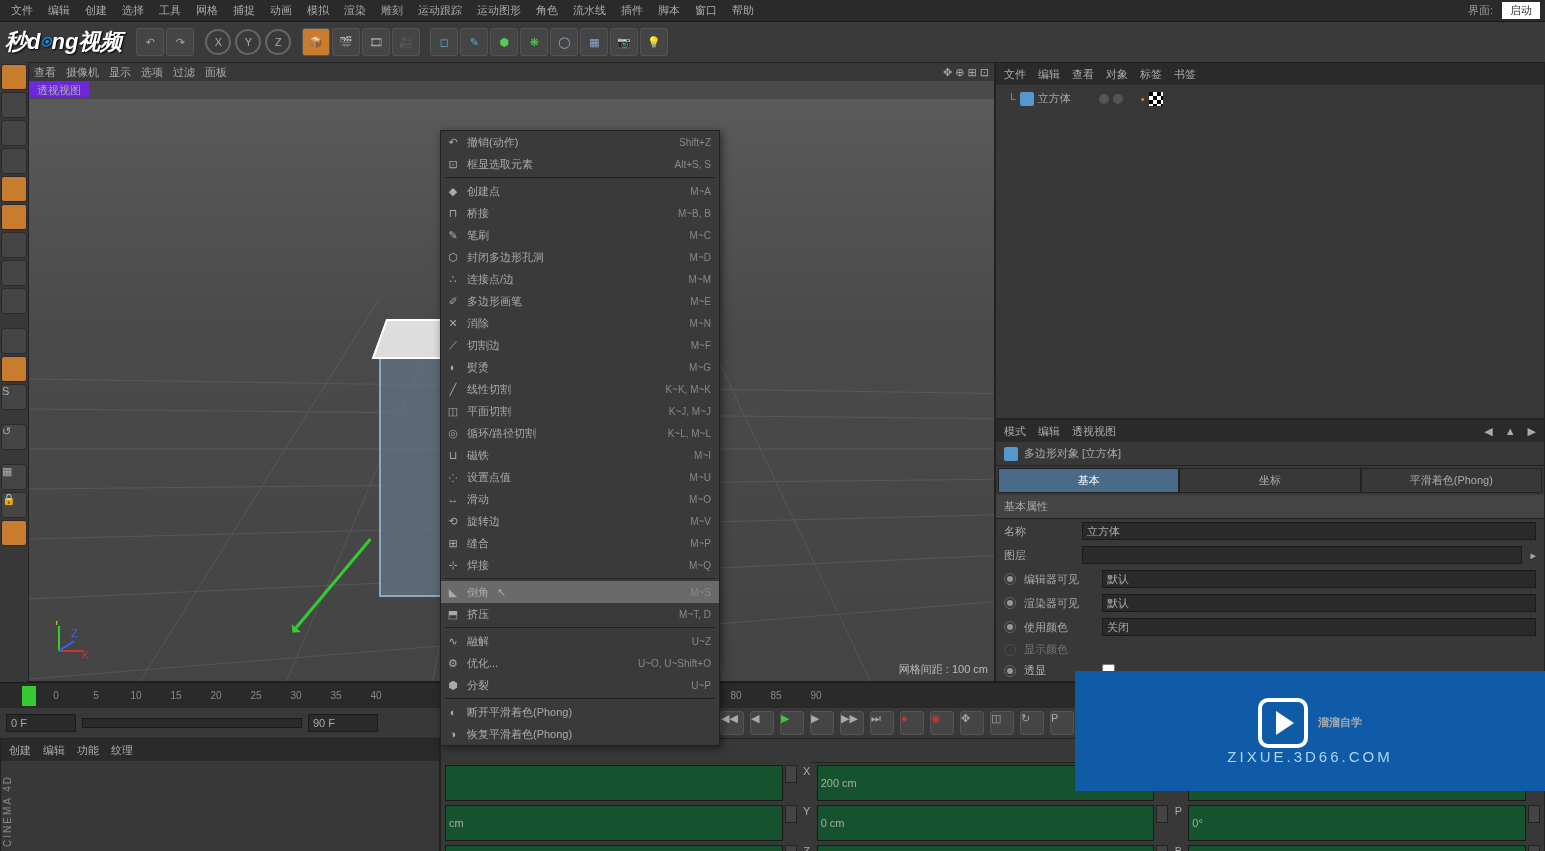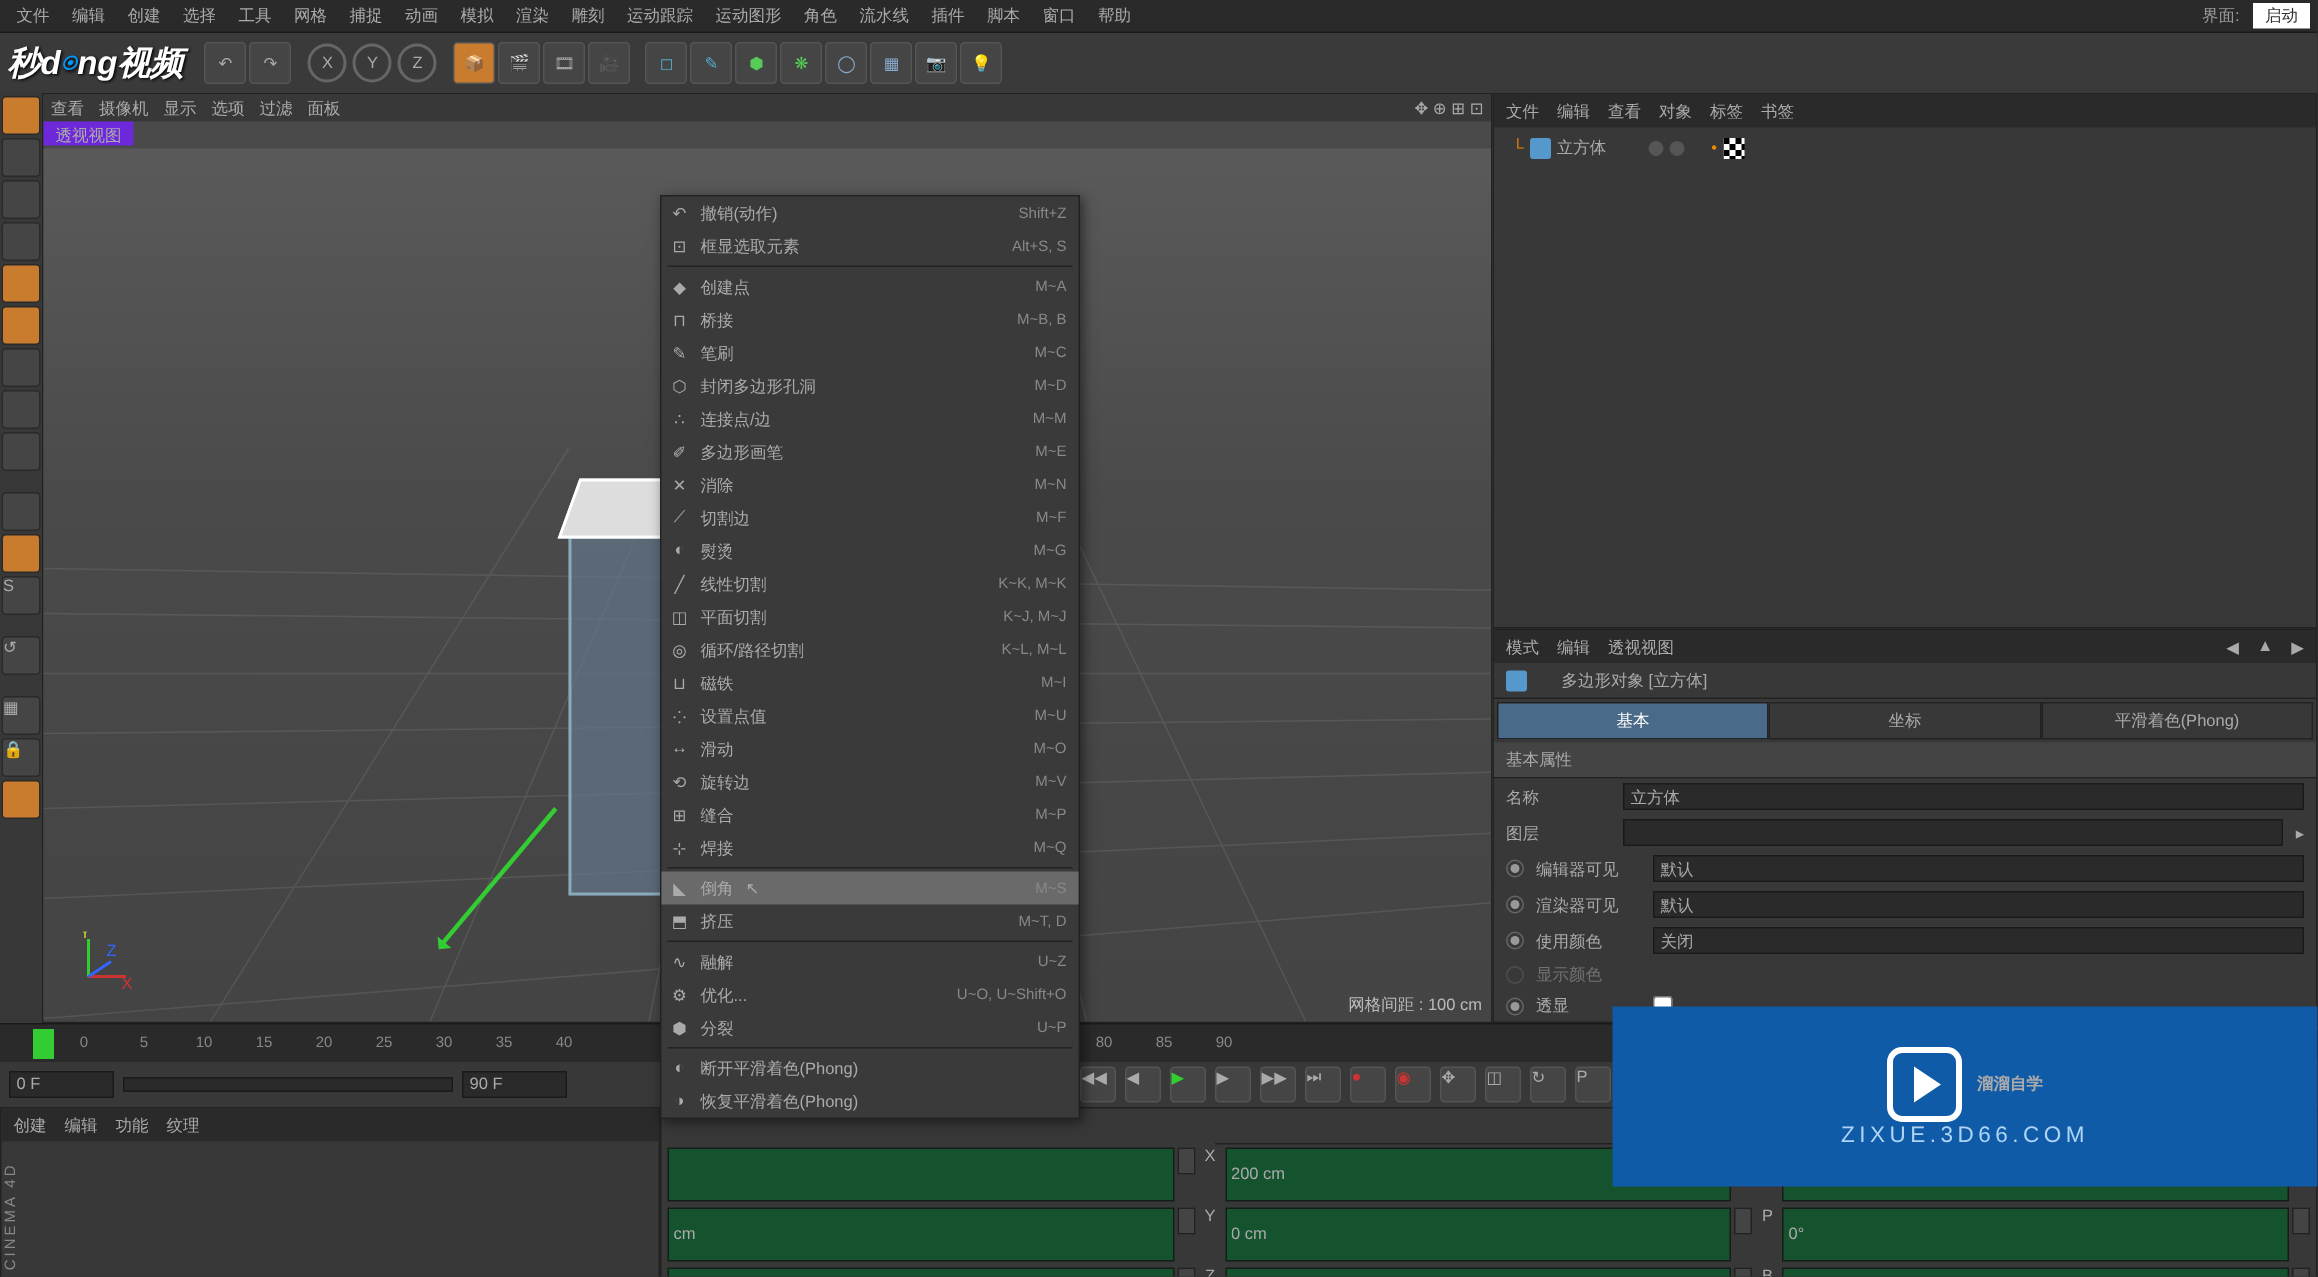--- a/index.html
+++ b/index.html
@@ -47,21 +47,21 @@
 .obj-tabs{height:22px;background:#2a2a2a;display:flex;align-items:center;padding:0 8px;gap:12px;}
 .obj-tree{padding:4px;}
 .obj-item{display:flex;align-items:center;gap:4px;padding:2px 8px;}
 .obj-icon{width:14px;height:14px;background:#5599cc;border-radius:2px;}
 .dot{width:10px;height:10px;border-radius:50%;}
 .dot.g1{background:#555;}
 .dot.g2{background:#555;}
 .checker{width:14px;height:14px;background:repeating-conic-gradient(#fff 0 25%,#000 0 50%) 0 0/8px 8px;}
 .attr-panel{flex:1;border:1px solid #222;}
 .attr-tabs{height:22px;background:#2a2a2a;display:flex;align-items:center;padding:0 8px;gap:12px;}
-.attr-header{padding:4px 8px;display:flex;align-items:center;gap:23px;border-bottom:1px solid #222;}
+.attr-header{padding:4px 8px;display:flex;align-items:center;gap:6px;border-bottom:1px solid #222;}
 .attr-tab-row{display:flex;padding:2px;}
 .attr-tab{flex:1;padding:4px;text-align:center;border:1px solid #222;}
 .attr-tab.active{background:#4a6a8a;color:#fff;}
 .attr-section{padding:4px 8px;background:#444;border-bottom:1px solid #222;}
 .attr-row{display:flex;align-items:center;padding:3px 8px;gap:8px;}
 .attr-row .albl{width:70px;}
 .attr-row input,.attr-row select{flex:1;background:#2a2a2a;border:1px solid #1a1a1a;color:#aaa;padding:2px 4px;}
 .radio{width:12px;height:12px;border-radius:50%;border:1px solid #666;}
 .radio.on::after{content:"";display:block;width:6px;height:6px;background:#999;border-radius:50%;margin:2px;}
 .timeline{height:26px;background:#2a2a2a;display:flex;align-items:center;border-top:1px solid #1a1a1a;}

